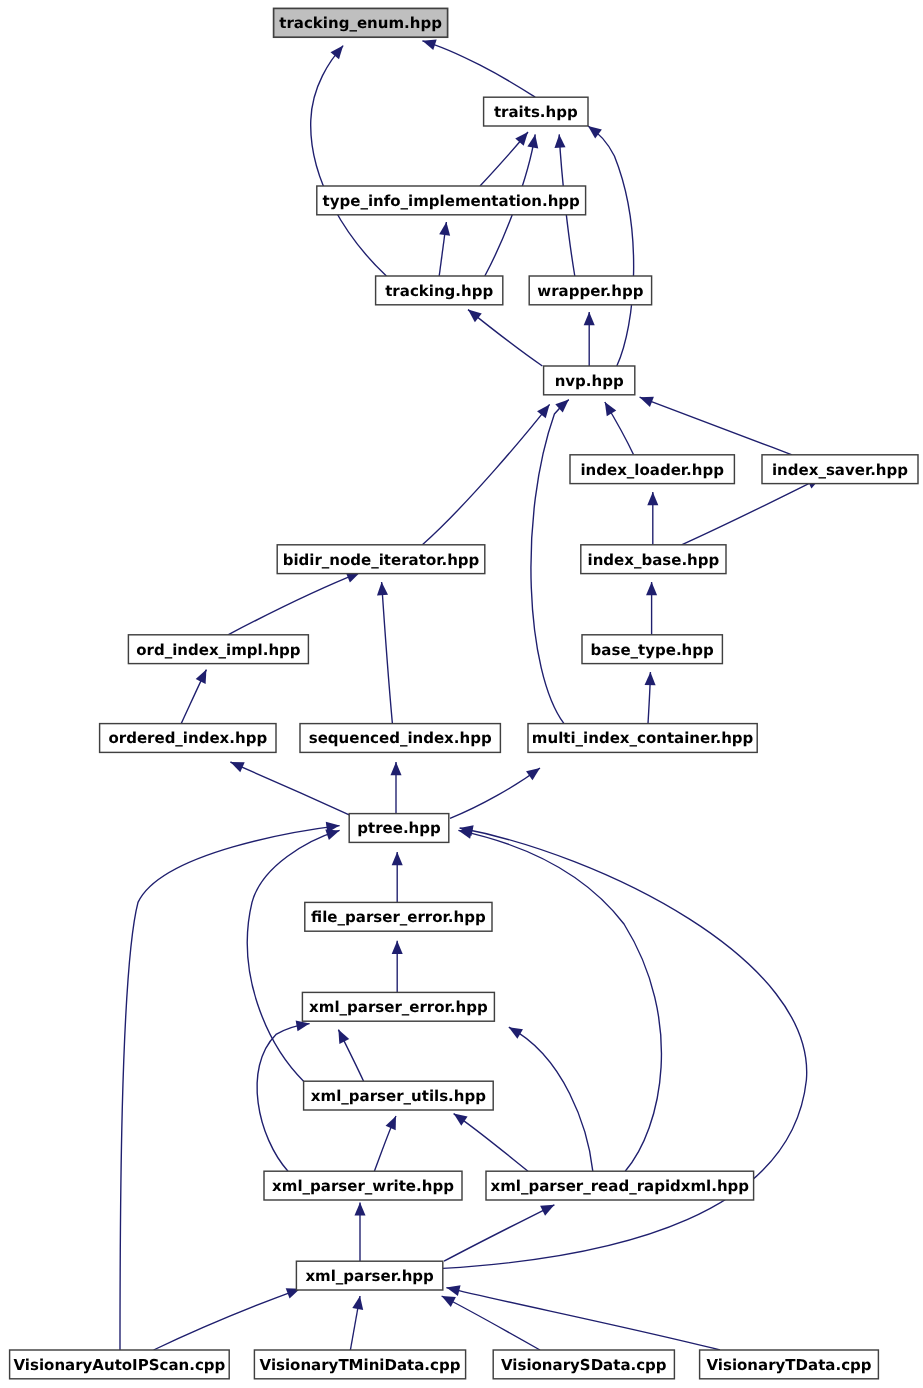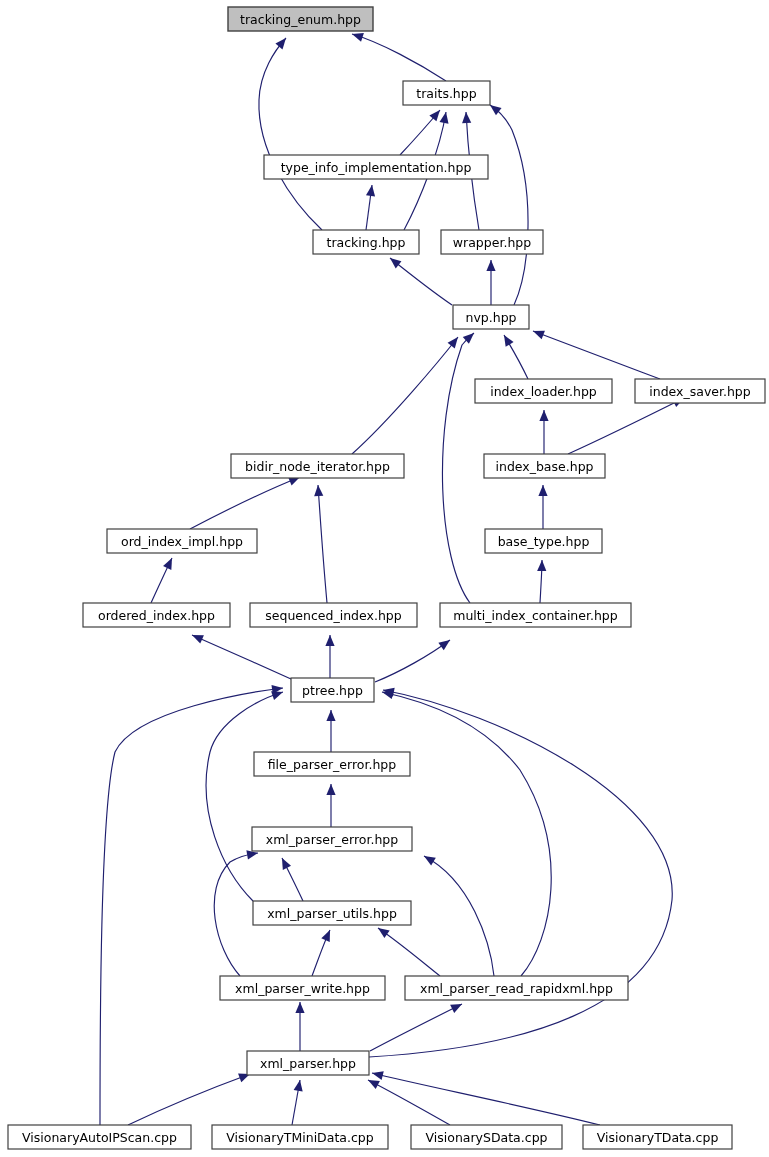--- a/index.html
+++ b/index.html
@@ -1,18 +1,18 @@
 <!DOCTYPE html>
 <html><head>
 <meta charset="utf-8">
 <style>
   html,body{margin:0;padding:0;background:#ffffff;}
   body{width:769px;height:1157px;overflow:hidden;
        font-family:"DejaVu Sans","Liberation Sans",sans-serif;}
-  #graph{position:relative;width:769px;height:978px;}
+  #graph{position:relative;width:769px;height:978px;font-weight:bold;}
   svg{position:absolute;left:0;top:0;}
   .node-rect{fill:#ffffff;stroke:#404040;stroke-width:1.2;}
   .node-rect.root{fill:#bfbfbf;stroke:#404040;stroke-width:1.4;}
   .node-label{font-family:"DejaVu Sans","Liberation Sans",sans-serif;
               font-size:12.5px;fill:#000000;text-anchor:middle;
               dominant-baseline:middle;}
   .edge{fill:none;stroke:#1f1f6e;stroke-width:1.15;}
   .arrowhead{fill:#1f1f6e;stroke:none;}
 </style>
 </head>

